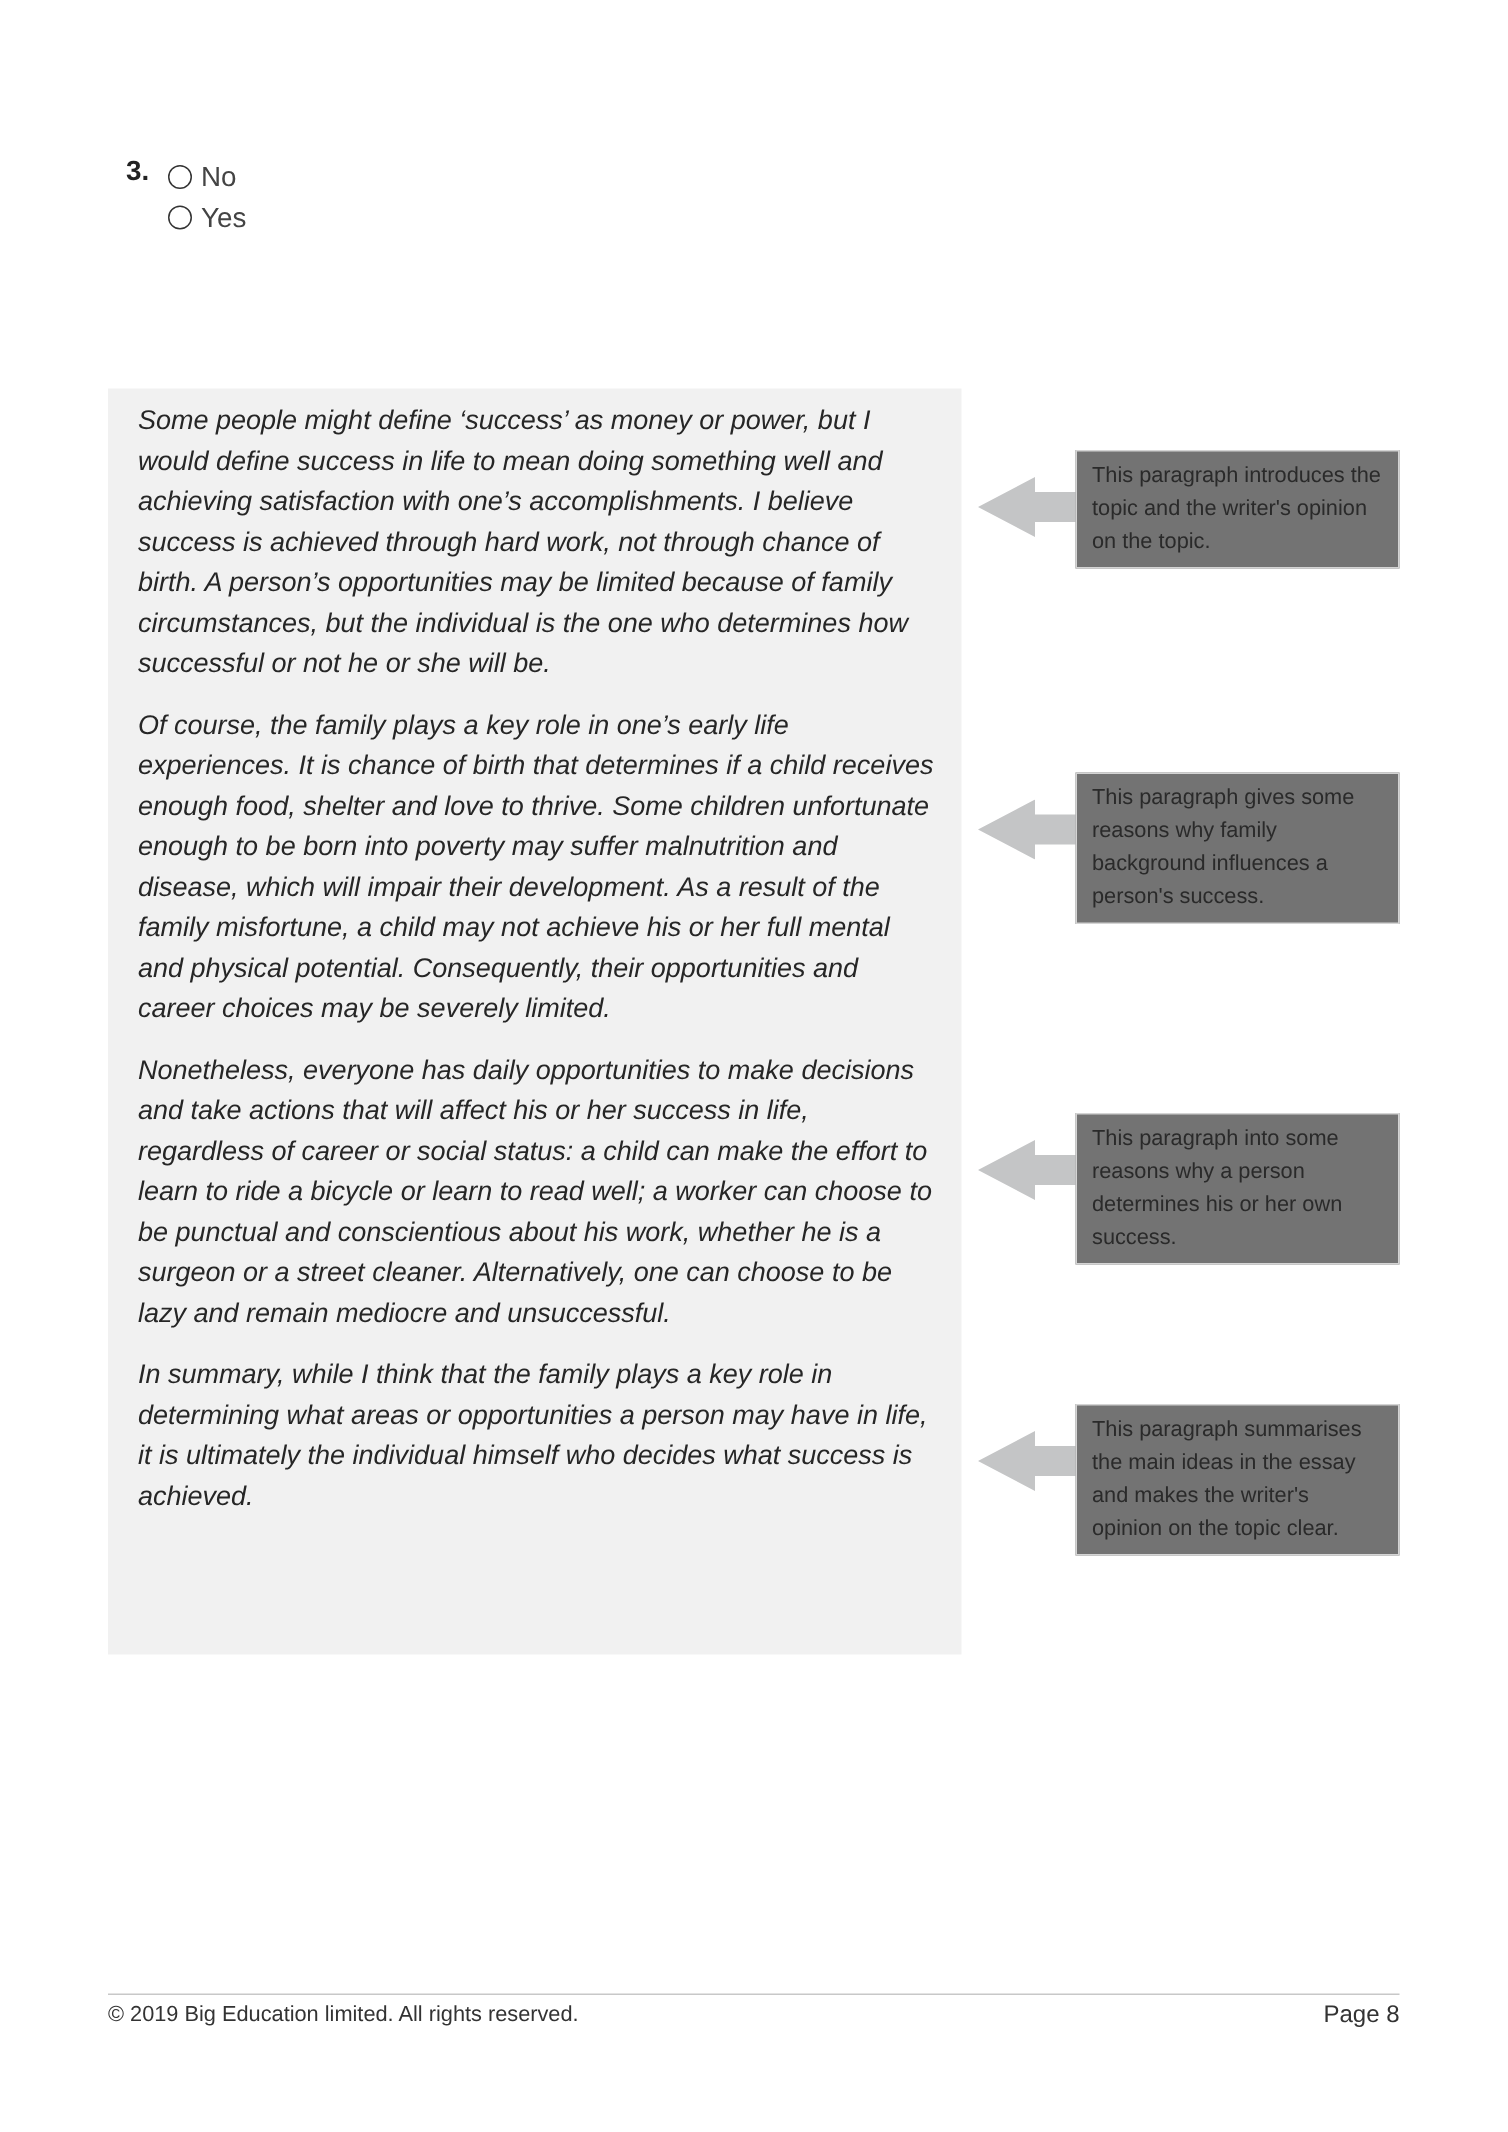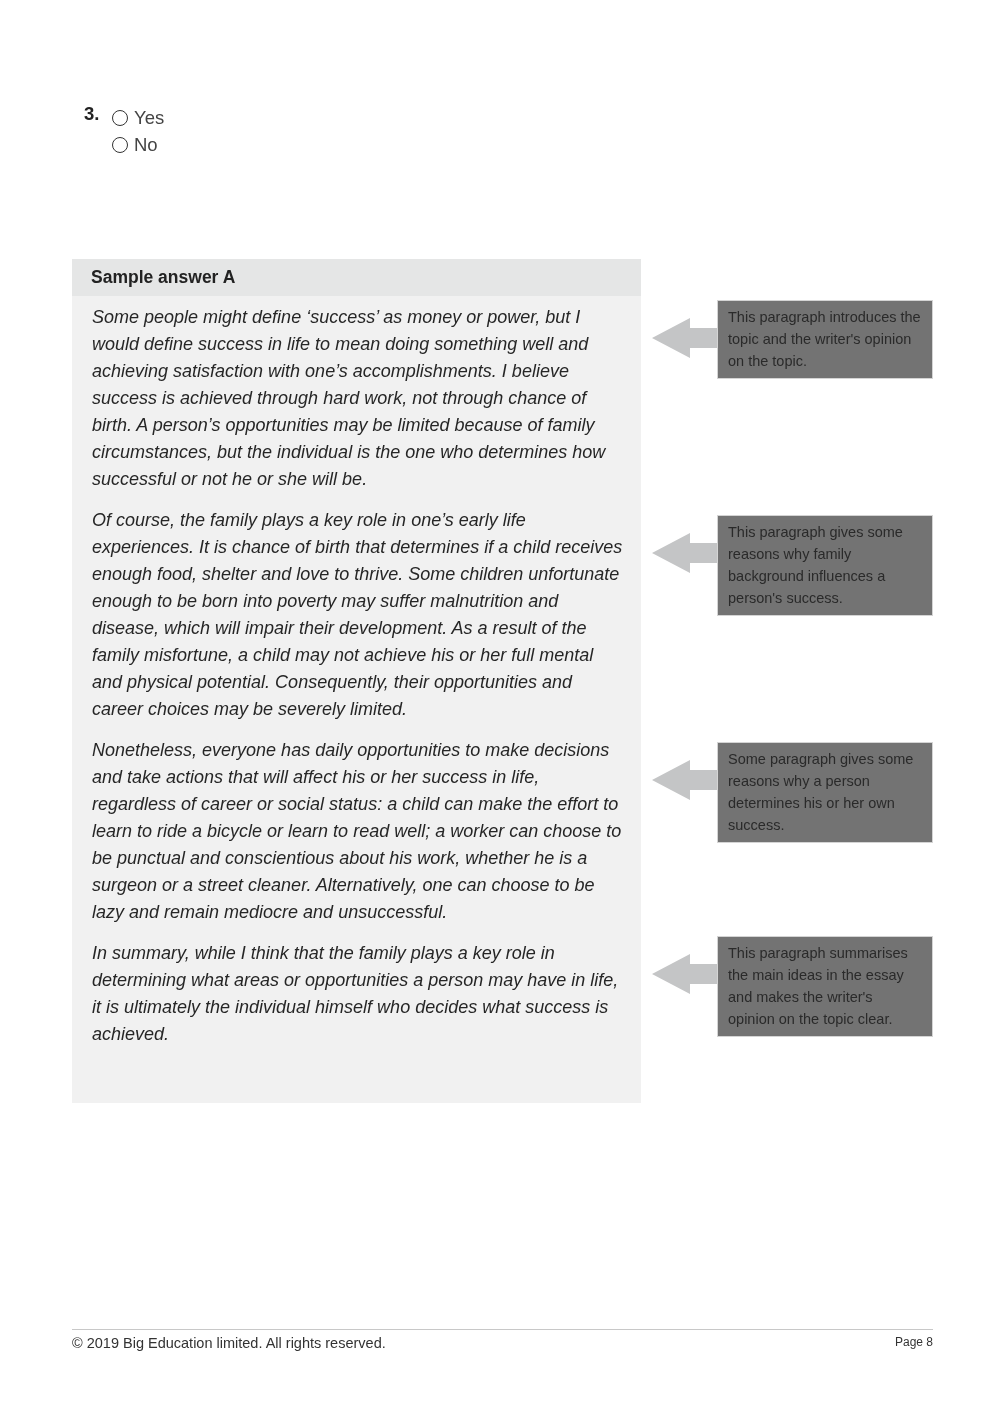--- a/index.html
+++ b/index.html
@@ -39,42 +39,41 @@
       border: 1px solid #d4d4d4; background: #737373; padding: 5px 9px 6px 10px;
       font-size: 14.5px; line-height: 22px; color: #2a2a2a;
     }
     .footer-line {
       position: absolute; left: 72px; top: 1329px; width: 861px; height: 1px; background: #c8c8c8;
     }
     .footer-left {
       position: absolute; left: 72px; top: 1335px; font-size: 14.5px; color: #333;
     }
     .footer-right {
-      position: absolute; right: 72px; top: 1335px; font-size: 12px; color: #333;
+      position: absolute; right: 72px; top: 1335px; font-size: 16px; color: #333;
     }
   </style>
 </head>
 <body>
 
 <div class="question">
   <span class="q-num">3.</span>
   <div class="options">
     <div class="option">
       <span class="radio"></span>
-      <span>Yes</span>
+      <span>No</span>
     </div>
     <div class="option">
       <span class="radio"></span>
-      <span>No</span>
+      <span>Yes</span>
     </div>
   </div>
 </div>
 
 <div class="answer-box">
-  <div class="answer-header">Sample answer A</div>
   <div class="answer-body">
     <p class="para">Some people might define ‘success’ as money or power, but I would define success in life to mean doing something well and achieving satisfaction with one’s accomplishments. I believe success is achieved through hard work, not through chance of birth. A person’s opportunities may be limited because of family circumstances, but the individual is the one who determines how successful or not he or she will be.</p>
     <p class="para">Of course, the family plays a key role in one’s early life experiences. It is chance of birth that determines if a child receives enough food, shelter and love to thrive. Some children unfortunate enough to be born into poverty may suffer malnutrition and disease, which will impair their development. As a result of the family misfortune, a child may not achieve his or her full mental and physical potential. Consequently, their opportunities and career choices may be severely limited.</p>
     <p class="para">Nonetheless, everyone has daily opportunities to make decisions and take actions that will affect his or her success in life, regardless of career or social status: a child can make the effort to learn to ride a bicycle or learn to read well; a worker can choose to be punctual and conscientious about his work, whether he is a surgeon or a street cleaner. Alternatively, one can choose to be lazy and remain mediocre and unsuccessful.</p>
     <p class="para">In summary, while I think that the family plays a key role in determining what areas or opportunities a person may have in life, it is ultimately the individual himself who decides what success is achieved.</p>
   </div>
 </div>
 
 <div class="note-row" style="top:300px;">
   <svg class="arrow" style="top:18px;" width="66" height="40" viewBox="0 0 66 40">
@@ -87,21 +86,21 @@
   <svg class="arrow" style="top:18px;" width="66" height="40" viewBox="0 0 66 40">
     <polygon points="0,20 38,0 38,10 66,10 66,30 38,30 38,40" fill="#c4c5c6"></polygon>
   </svg>
   <div class="note">This paragraph gives some reasons why family background influences a person's success.</div>
 </div>
 
 <div class="note-row" style="top:742px;">
   <svg class="arrow" style="top:18px;" width="66" height="40" viewBox="0 0 66 40">
     <polygon points="0,20 38,0 38,10 66,10 66,30 38,30 38,40" fill="#c4c5c6"></polygon>
   </svg>
-  <div class="note">Some paragraph gives some reasons why a person determines his or her own success.</div>
+  <div class="note">This paragraph into some reasons why a person determines his or her own success.</div>
 </div>
 
 <div class="note-row" style="top:936px;">
   <svg class="arrow" style="top:18px;" width="66" height="40" viewBox="0 0 66 40">
     <polygon points="0,20 38,0 38,10 66,10 66,30 38,30 38,40" fill="#c4c5c6"></polygon>
   </svg>
   <div class="note">This paragraph summarises the main ideas in the essay and makes the writer's opinion on the topic clear.</div>
 </div>
 
 <div class="footer-line"></div>

